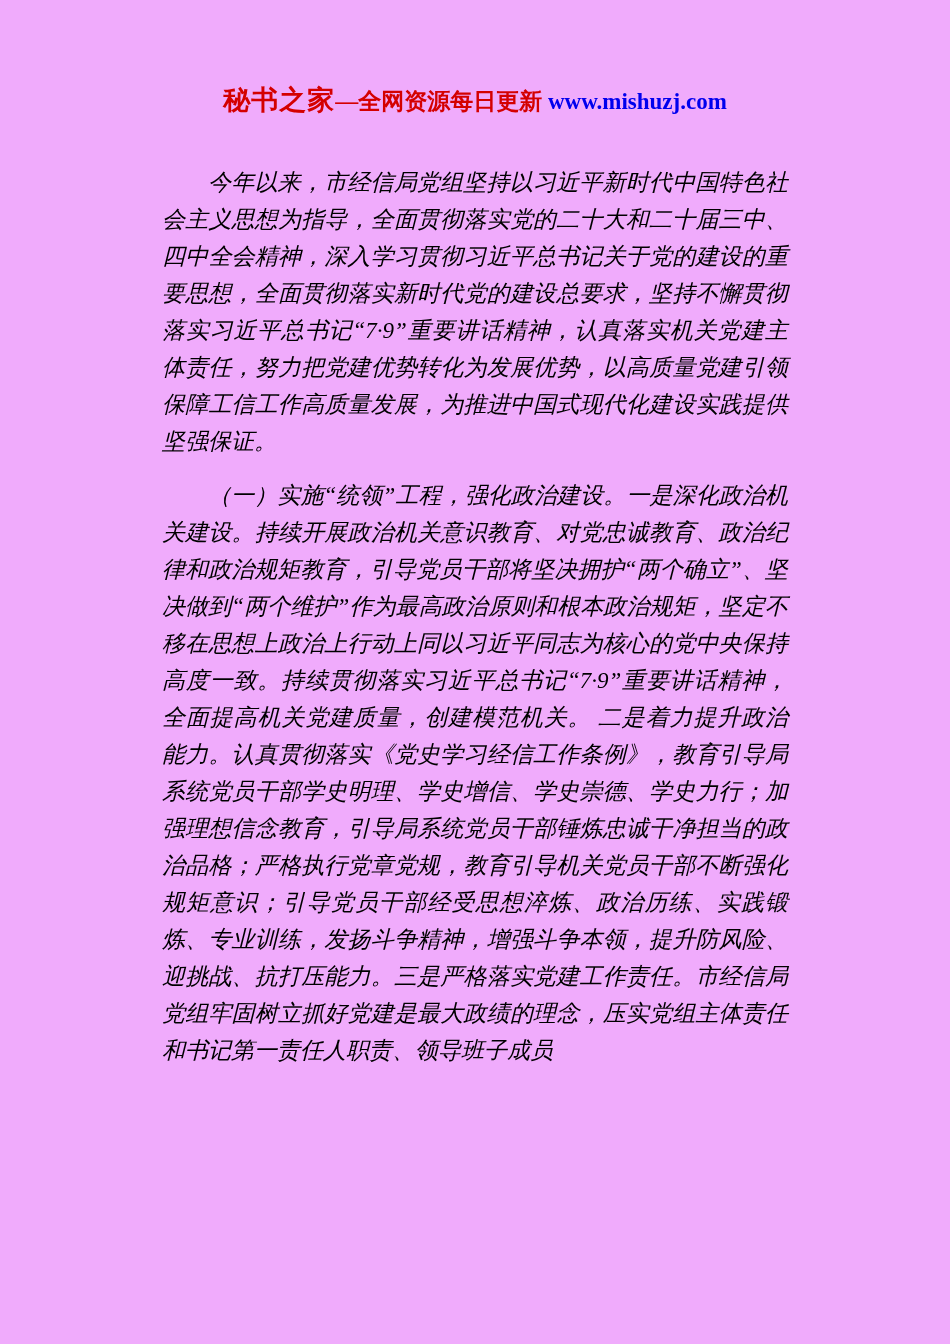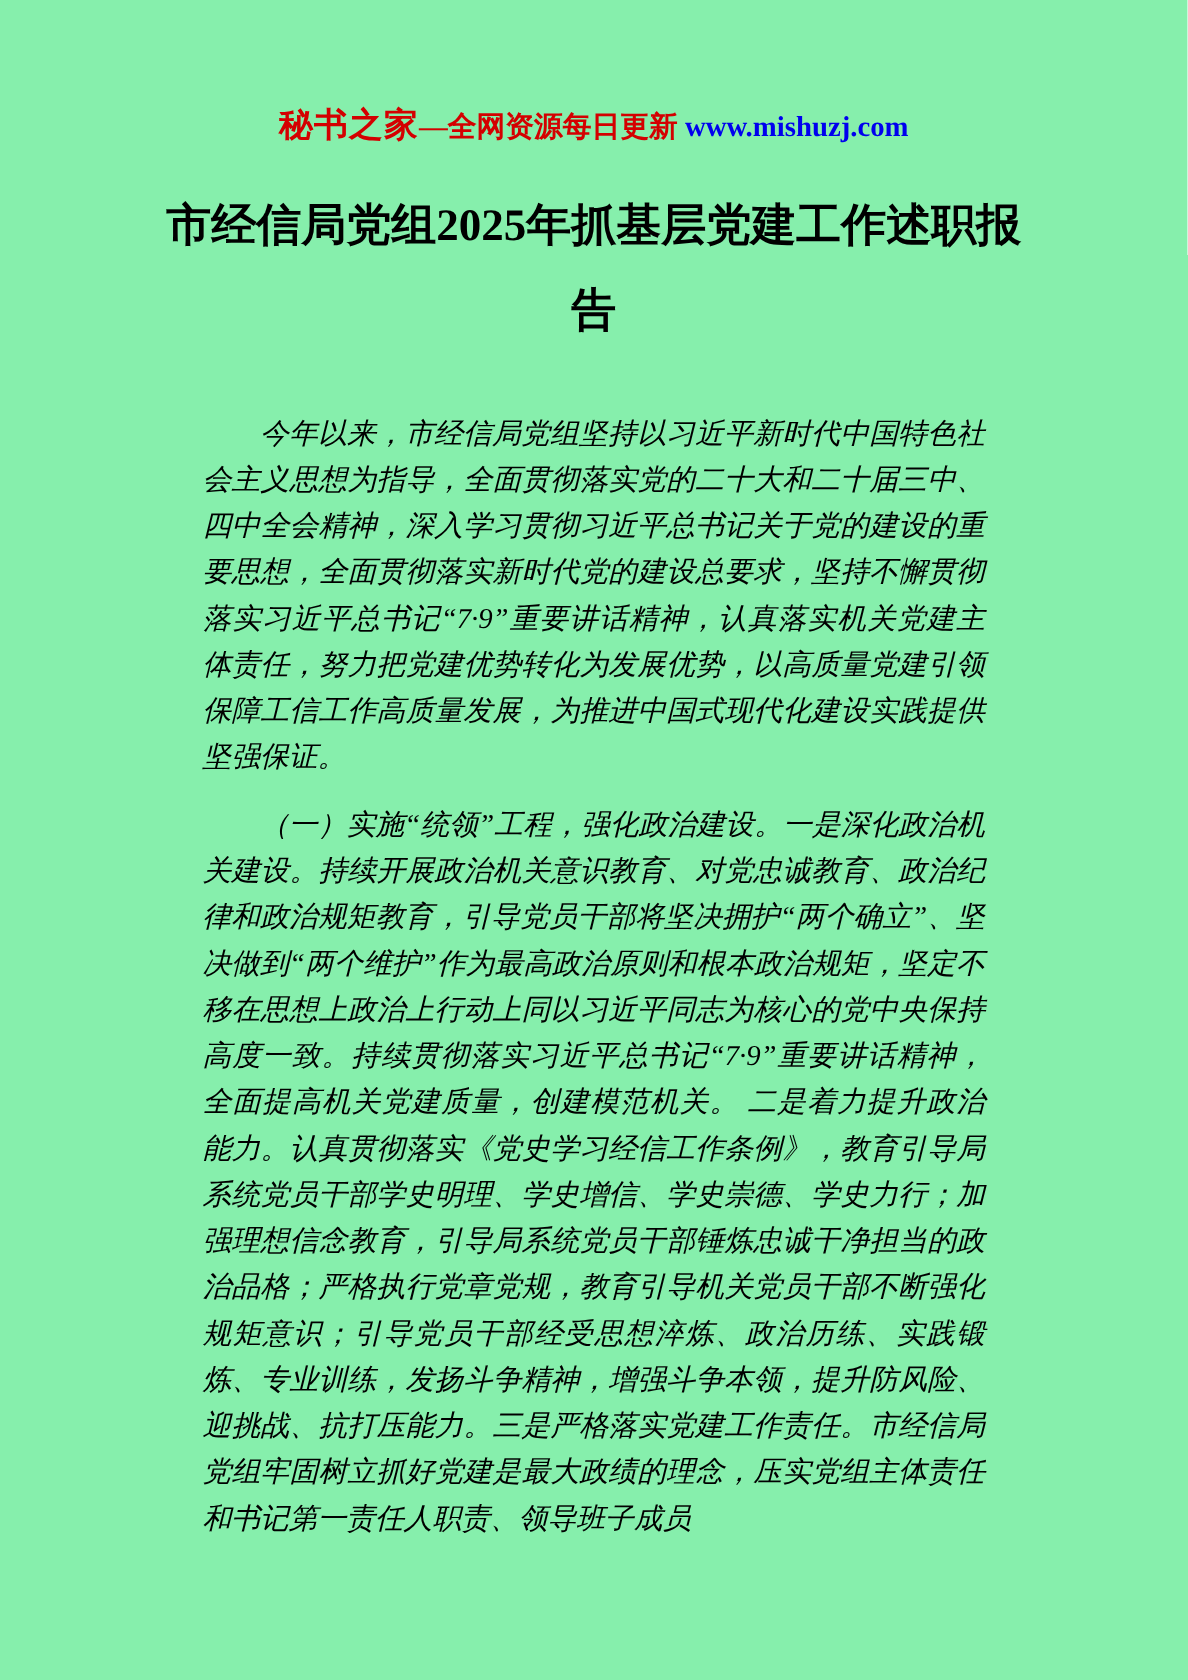--- a/index.html
+++ b/index.html
@@ -5,21 +5,21 @@
   html, body {
     margin: 0;
     padding: 0;
     background: #ffffff;
   }
   .page {
     position: relative;
     width: 950px;
     height: 1344px;
     margin: 0 auto;
-    background: #86efac;
+    background: #f0abfc;
     color: #000000;
     font-family: "Liberation Serif", "DejaVu Serif", serif;
     overflow: hidden;
   }
   .site-header {
     padding-top: 82px;
     text-align: center;
     white-space: nowrap;
   }
   .site-brand {
@@ -65,20 +65,19 @@
 </style>
 </head>
 <body>
 
 <div class="page">
 
   <div class="site-header">
     <span class="site-brand">秘书之家</span><span class="site-tagline">—全网资源每日更新 </span><a class="site-url">www.mishuzj.com</a>
   </div>
 
-  <h1 class="doc-title">市经信局党组2025年抓基层党建工作述职报告</h1>
 
   <div class="doc-body">
     <p>今年以来，市经信局党组坚持以习近平新时代中国特色社会主义思想为指导，全面贯彻落实党的二十大和二十届三中、四中全会精神，深入学习贯彻习近平总书记关于党的建设的重要思想，全面贯彻落实新时代党的建设总要求，坚持不懈贯彻落实习近平总书记“7·9”重要讲话精神，认真落实机关党建主体责任，努力把党建优势转化为发展优势，以高质量党建引领保障工信工作高质量发展，为推进中国式现代化建设实践提供坚强保证。</p>
     <p>（一）实施“统领”工程，强化政治建设。一是深化政治机关建设。持续开展政治机关意识教育、对党忠诚教育、政治纪律和政治规矩教育，引导党员干部将坚决拥护“两个确立”、坚决做到“两个维护”作为最高政治原则和根本政治规矩，坚定不移在思想上政治上行动上同以习近平同志为核心的党中央保持高度一致。持续贯彻落实习近平总书记“7·9”重要讲话精神，全面提高机关党建质量，创建模范机关。 二是着力提升政治能力。认真贯彻落实《党史学习经信工作条例》，教育引导局系统党员干部学史明理、学史增信、学史崇德、学史力行；加强理想信念教育，引导局系统党员干部锤炼忠诚干净担当的政治品格；严格执行党章党规，教育引导机关党员干部不断强化规矩意识；引导党员干部经受思想淬炼、政治历练、实践锻炼、专业训练，发扬斗争精神，增强斗争本领，提升防风险、迎挑战、抗打压能力。三是严格落实党建工作责任。市经信局党组牢固树立抓好党建是最大政绩的理念，压实党组主体责任和书记第一责任人职责、领导班子成员</p>
   </div>
 
 </div>
 
 </body></html>

